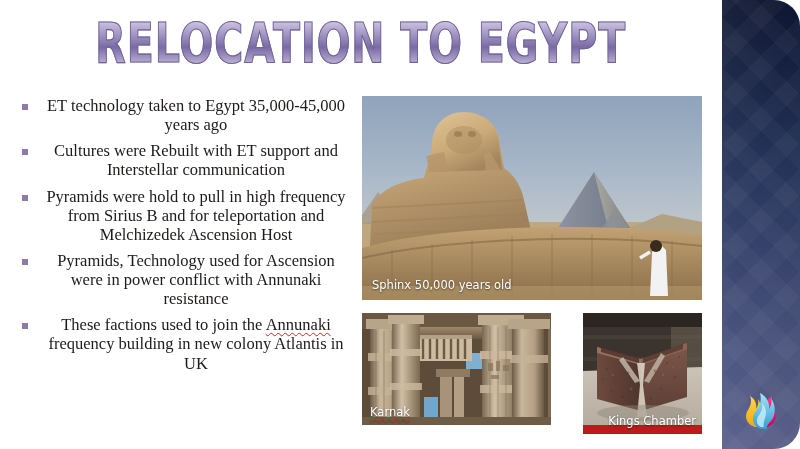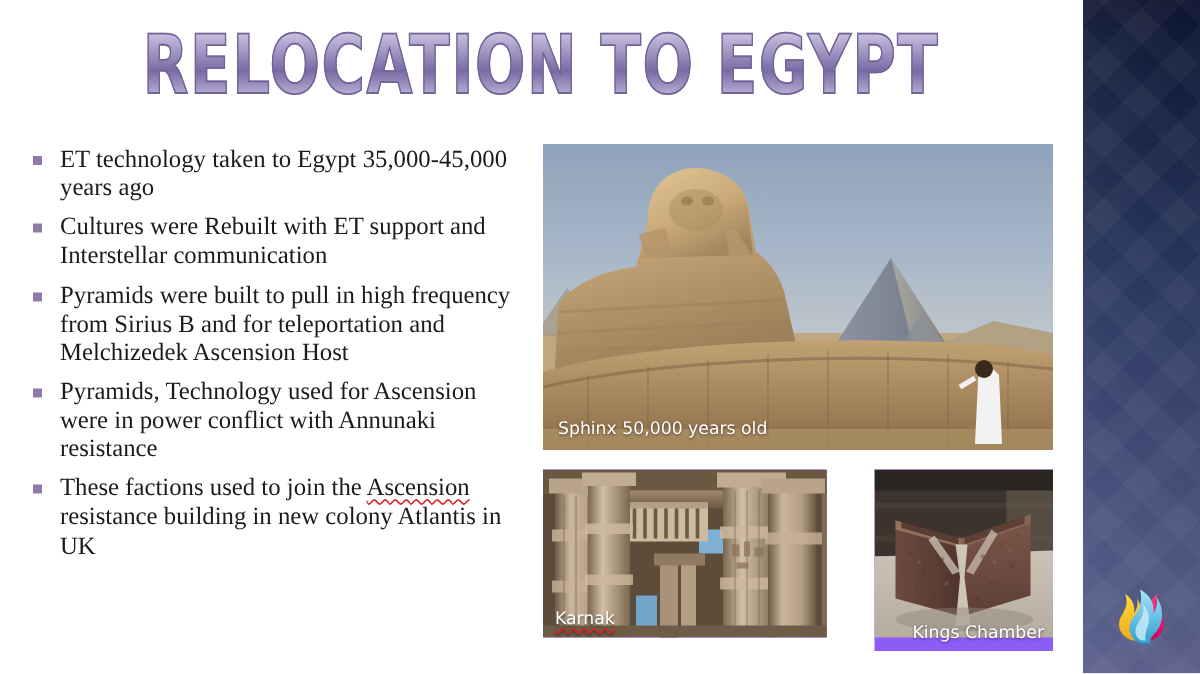--- a/index.html
+++ b/index.html
@@ -9,20 +9,21 @@
   }
   body {
     font-family: "Liberation Serif", "DejaVu Serif", serif;
   }
   .slide {
     position: relative;
     width: 800px;
     height: 449px;
     overflow: hidden;
     background: #ffffff;
+    border-radius: 26px;
   }
 
   
   .sidebar {
     position: absolute;
     top: 0;
     right: 0;
     width: 78px;
     height: 449px;
     background:
@@ -117,32 +118,33 @@
     background: #8f7aa8;
     margin-top: 8px;
     margin-right: 12px;
   }
   .bullet-text {
     flex: 1 1 auto;
     font-family: "Liberation Serif", "DejaVu Serif", serif;
     font-size: 16.5px;
     line-height: 1.16;
     color: #1d1a18;
+    text-align: center;
   }
   .misspell {
     text-decoration: underline wavy #e02020;
     text-decoration-thickness: 1px;
     text-underline-offset: 2px;
   }
 
   
   .photo {
     position: absolute;
     overflow: hidden;
-    background: #8b5cf6;
+    background: #b91c1c;
   }
   .photo-caption {
     position: absolute;
     font-family: "DejaVu Sans", "Liberation Sans", sans-serif;
     font-size: 11.5px;
     color: #ffffff;
     text-shadow: 0 1px 2px rgba(0,0,0,0.55);
     white-space: nowrap;
   }
   .cap-misspell {
@@ -178,31 +180,31 @@
     </div>
 
     <div class="bullet-row">
       <span class="bullet-marker"></span>
       <span class="bullet-text"><span>Cultures were Rebuilt with ET support and Interstellar communication</span></span>
     </div>
 
 
     <div class="bullet-row">
       <span class="bullet-marker"></span>
-      <span class="bullet-text"><span>Pyramids were built to pull in high frequency from Sirius B and for teleportation and Melchizedek Ascension Host</span></span>
+      <span class="bullet-text"><span>Pyramids were hold to pull in high frequency from Sirius B and for teleportation and Melchizedek Ascension Host</span></span>
     </div>
 
     <div class="bullet-row">
       <span class="bullet-marker"></span>
       <span class="bullet-text"><span>Pyramids, Technology used for Ascension were in power conflict with Annunaki resistance</span></span>
     </div>
 
     <div class="bullet-row">
       <span class="bullet-marker"></span>
-      <span class="bullet-text"><span>These factions used to join the </span><span class="misspell">Ascension</span><span> resistance building in new colony Atlantis in UK</span></span>
+      <span class="bullet-text"><span>These factions used to join the </span><span class="misspell">Annunaki</span><span> frequency building in new colony Atlantis in UK</span></span>
     </div>
 
   </div>
 
   <div class="photo" id="photo-sphinx">
     <svg width="340" height="204" viewBox="0 0 340 204" preserveAspectRatio="none">
       <defs>
         <linearGradient id="skyg" x1="0" y1="0" x2="0" y2="1">
           <stop offset="0%" stop-color="#8fa3bb"></stop>
           <stop offset="55%" stop-color="#a9b8c9"></stop>

